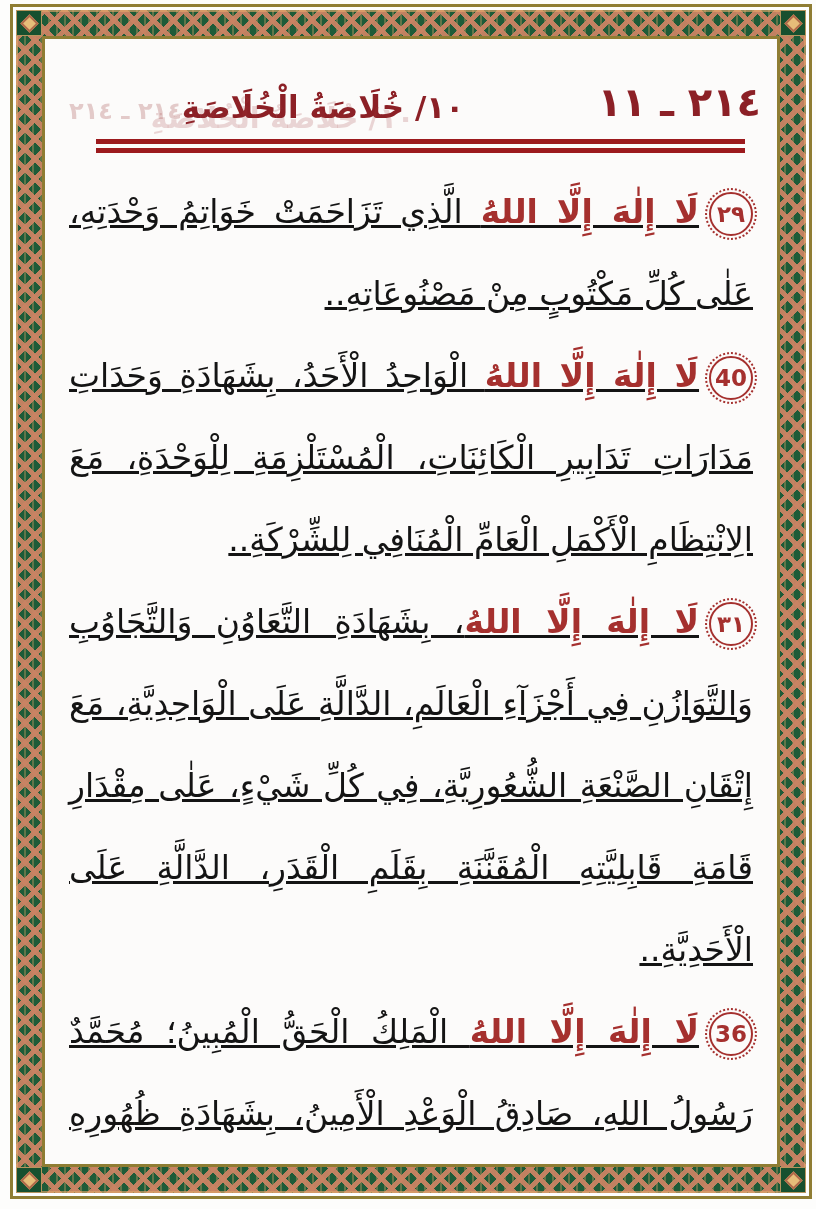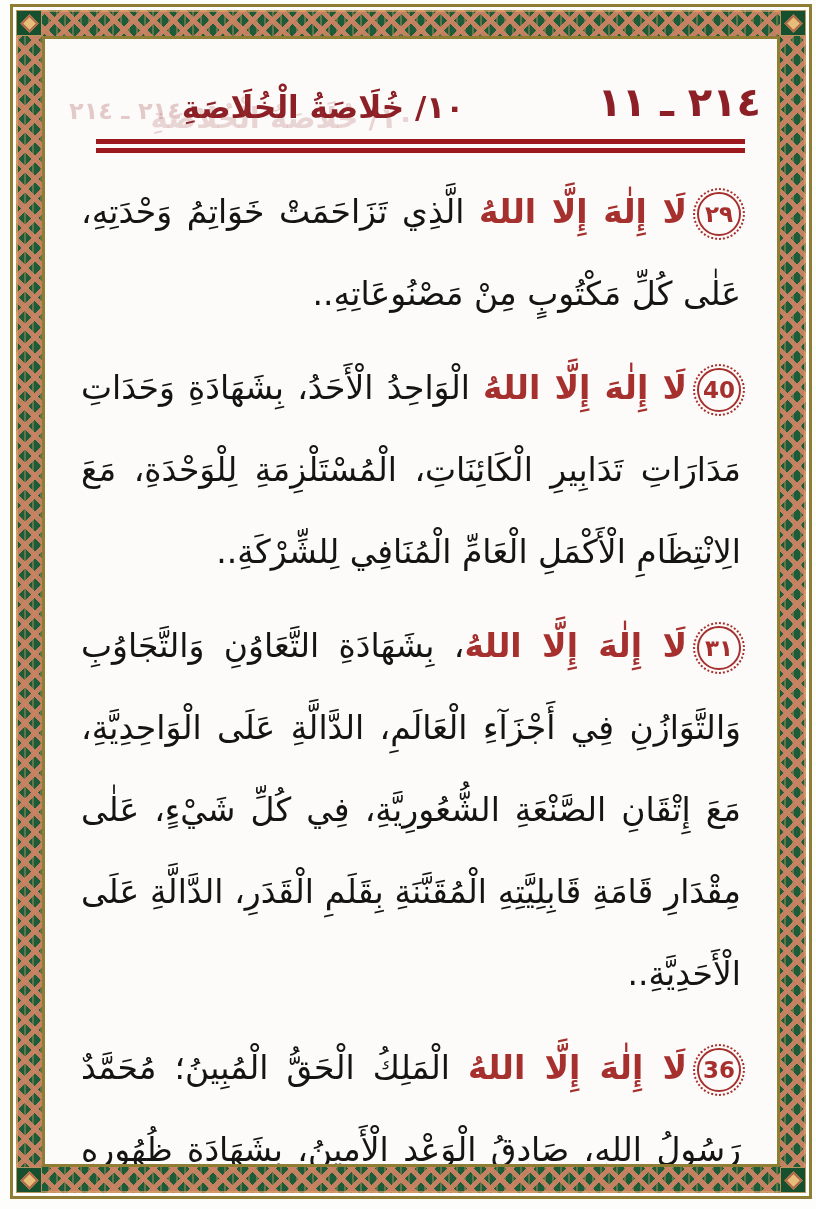--- a/index.html
+++ b/index.html
@@ -87,25 +87,26 @@
   }
   .rules{margin:14px 27px 0 8px;}
   [dir="rtl"] .rules{margin:14px 8px 0 27px;}
   .rule{height:5px;background:#9c1a1d;}
   .rule + .rule{margin-top:4px;}
   .versearea{
     margin-top:18px;
     color:#141414;
   }
   p.verse{
-    margin:12px;
+    margin:0;
     font-size:33px;
     line-height:82px;
     text-align:justify;
     text-justify:inter-word;
+    text-decoration:underline;
   }
   .badge{
     display:inline-flex;align-items:center;justify-content:center;
     width:44px;height:44px;
     border:2px solid #a5302e;
     border-radius:50%;
     outline:2px dotted #a5302e;
     outline-offset:2px;
     color:#a5302e;
     font-size:23px;font-weight:bold;

